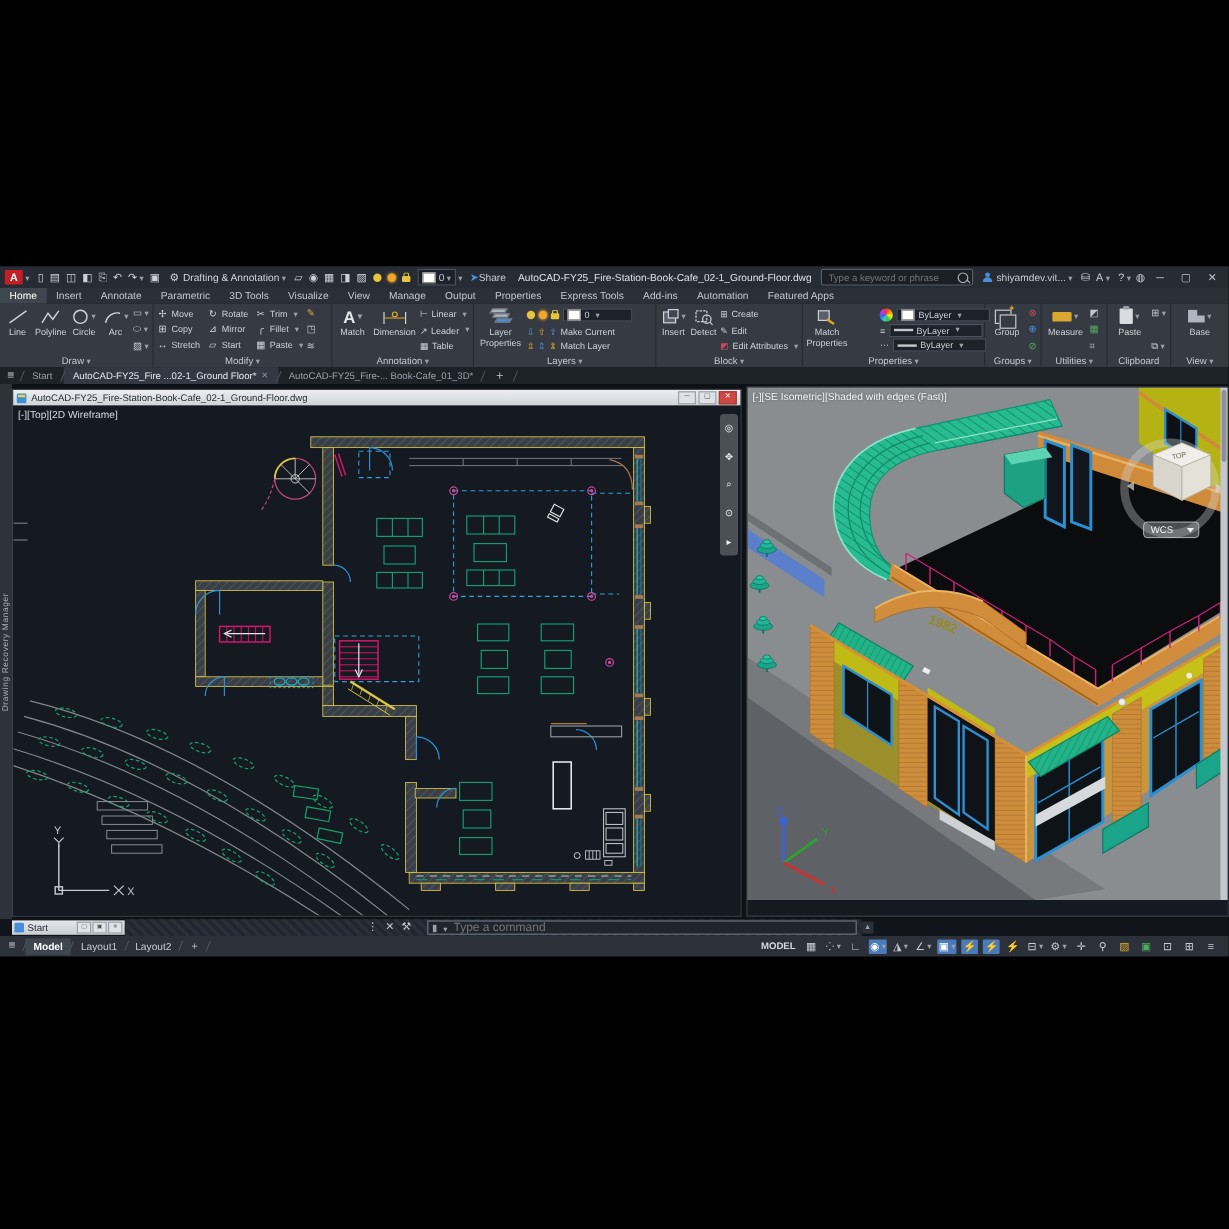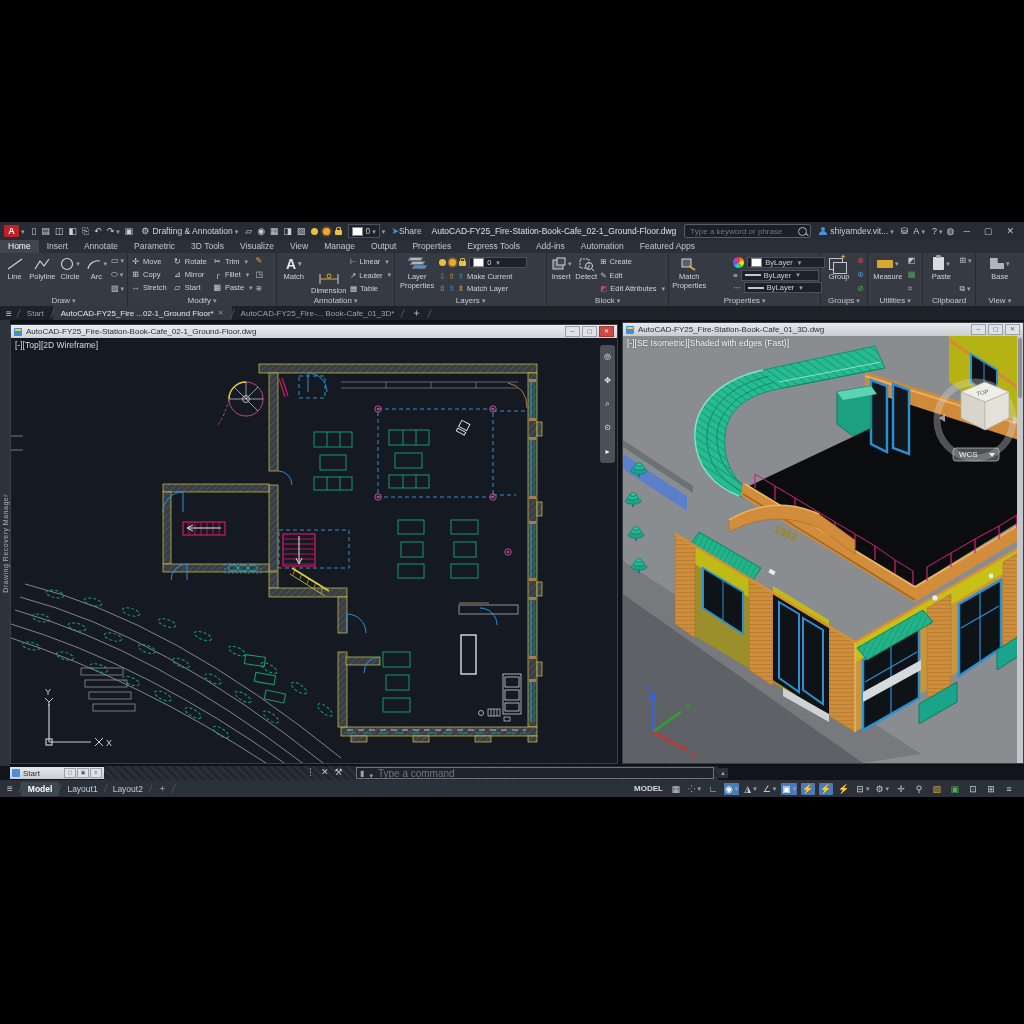--- a/index.html
+++ b/index.html
@@ -293,21 +293,21 @@
       </div>
       <div class="plabel dd">Modify</div>
     </div>
 
     <div class="panel" style="width:118px;">
       <div class="prow">
         <div class="bigbtn">
           <span class="bi dd" style="font-size:14px;color:#e4e8ed;font-weight:bold;">A</span>
           <span>Match</span>
         </div>
-        <div class="bigbtn" style="width:40px;justify-content:flex-end;">
+        <div class="bigbtn" style="width:40px;">
           <span class="bi">
                 <svg width="22" height="14">
                   <line x1="2" y1="3" x2="2" y2="13" stroke="#cfd3d9"></line>
                   <line x1="20" y1="3" x2="20" y2="13" stroke="#cfd3d9"></line>
                   <line x1="2" y1="8" x2="20" y2="8" stroke="#d9a62e"></line>
                   <circle cx="11" cy="5" r="2" fill="none" stroke="#d9a62e"></circle>
                 </svg>
               </span>
           <span>Dimension</span>
         </div>
@@ -846,29 +846,20 @@
             <path d="M34,360 L38,364 L42,360 M38,364 L38,368" stroke-width="1"></path>
             <path d="M84,400 L92,408 M92,400 L84,408" stroke-width="1"></path>
           </g>
           <text x="34" y="357" font-size="9" fill="#c5c9cf">Y</text>
           <text x="95" y="408" font-size="9" fill="#c5c9cf">X</text>
         </svg>
       </div>
     </div>
 
     <div class="win" style="left:622px;top:2px;width:402px;height:442px;">
-      <div class="wtitle" style="background:linear-gradient(#e6e8eb,#c9cdd2);">
-        <span class="wico"></span>
-        <span>AutoCAD-FY25_Fire-Station-Book-Cafe_01_3D.dwg</span>
-        <div class="wbtns">
-          <span class="wb">─</span>
-          <span class="wb">▢</span>
-          <span class="wb">✕</span>
-        </div>
-      </div>
       <div class="wbody" style="height:427px;background:#8a8d90;">
         <div class="vplabel" style="color:#f2f4f6;text-shadow:0 0 2px #555;">[-][SE Isometric][Shaded with edges (Fast)]</div>
         <div class="rscroll">
               <div class="thumb"></div>
             </div>
 
         <svg width="396" height="427" viewBox="0 0 396 427">
           <defs>
             <pattern id="bp" width="6" height="4" patternUnits="userSpaceOnUse">
               <rect width="6" height="4" fill="#cd8d3c"></rect>

